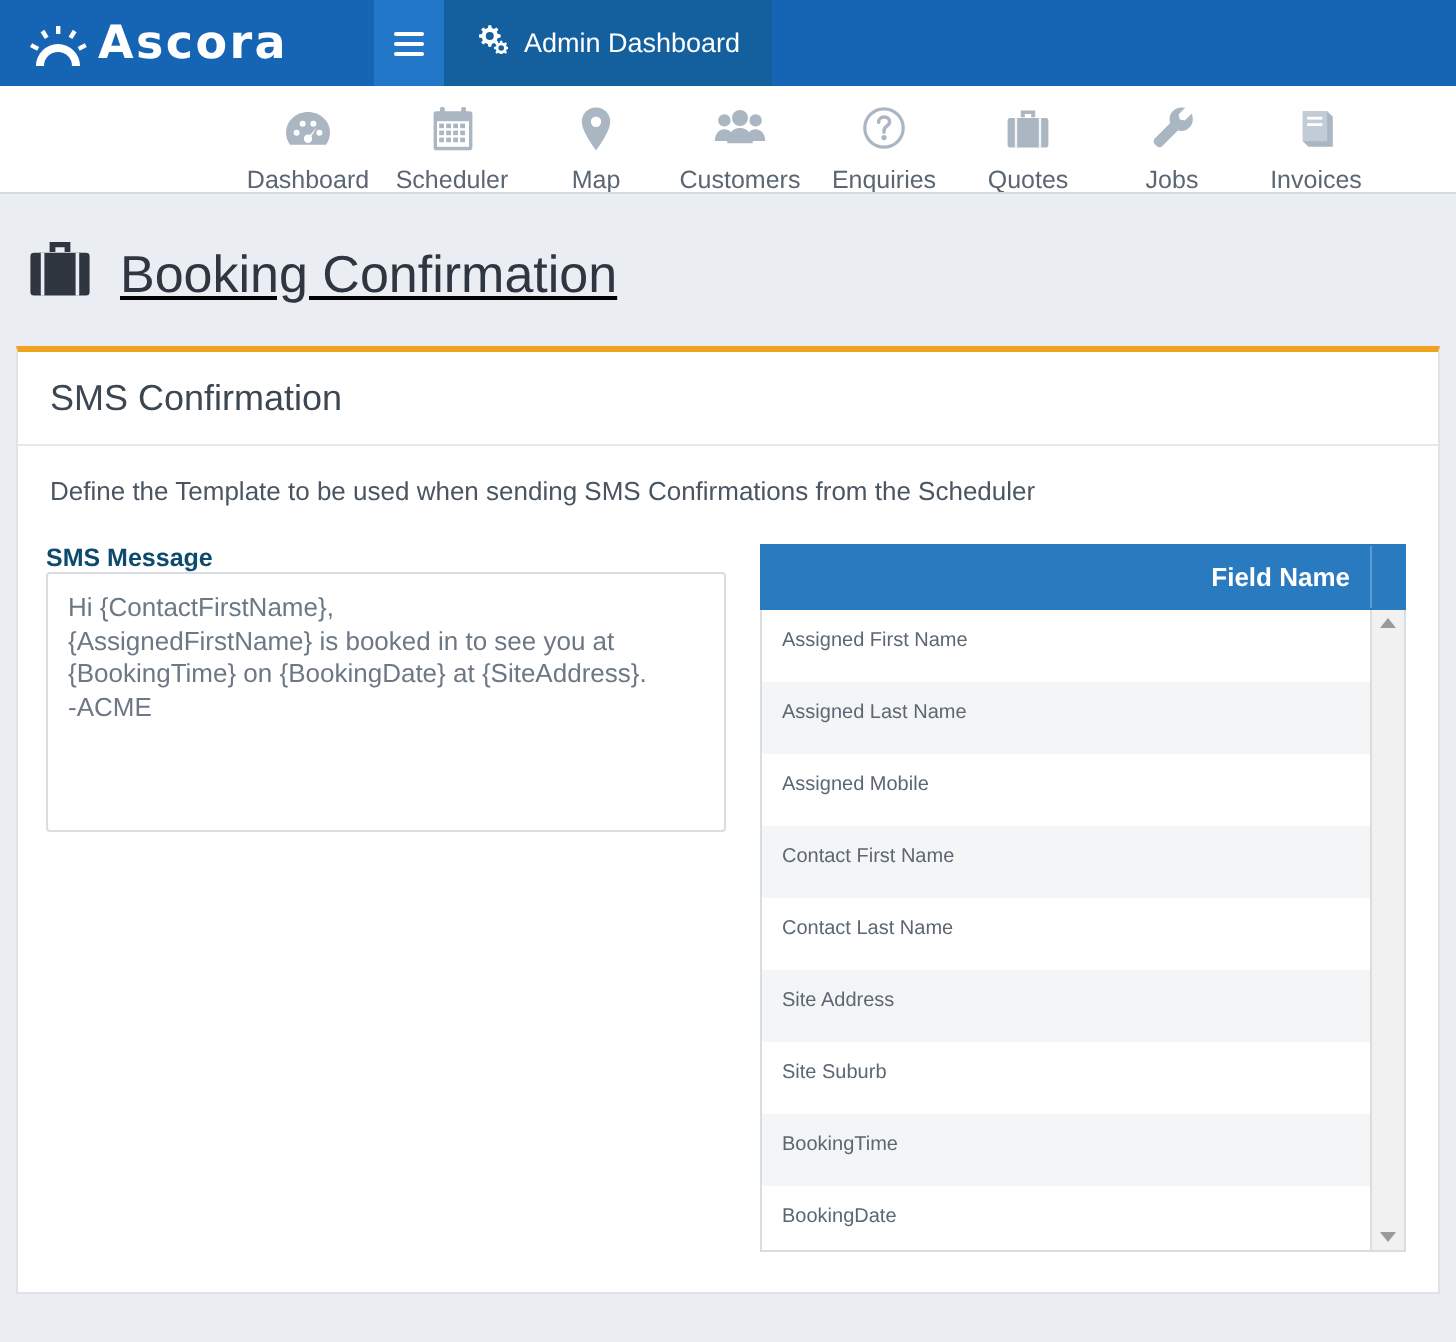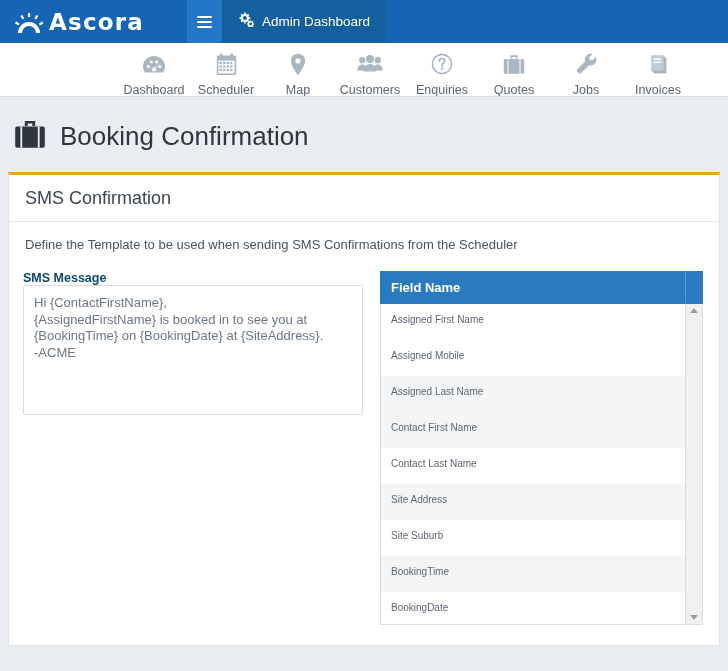--- a/index.html
+++ b/index.html
@@ -111,20 +111,21 @@
     color: #5a6673;
     white-space: nowrap;
   }
 
   
   .page-title-row {
     display: flex;
     align-items: center;
     gap: 14px;
     padding: 22px 10px 18px 14px;
+    text-decoration: underline;
   }
   .page-title-icon { display: block; }
   .page-title {
     font-size: 26px;
     color: #2f3640;
     font-weight: normal;
   }
 
   
   .card {
@@ -195,20 +196,21 @@
     border: 1px solid #2a7ac0;
     box-sizing: border-box;
   }
   .grid-head-cell {
     flex: 1;
     color: #ffffff;
     font-size: 13px;
     font-weight: bold;
     padding: 8px 10px;
     box-sizing: border-box;
+    text-align: right;
   }
   .grid-head-spacer {
     width: 17px;
     flex: 0 0 17px;
     border-left: 1px solid #5b9ad3;
     box-sizing: border-box;
   }
   .grid-scroll {
     position: relative;
     height: 320px;
@@ -444,22 +446,22 @@
 
     <div class="col-right">
       <div class="grid-head">
         <div class="grid-head-cell">Field Name</div>
         <div class="grid-head-spacer"></div>
       </div>
       <div class="grid-wrap">
         <div class="grid-scroll">
           <div class="grid-rows">
             <div class="grid-row">Assigned First Name</div>
+            <div class="grid-row alt">Assigned Last Name</div>
             <div class="grid-row">Assigned Mobile</div>
-            <div class="grid-row alt">Assigned Last Name</div>
             <div class="grid-row alt">Contact First Name</div>
             <div class="grid-row">Contact Last Name</div>
             <div class="grid-row alt">Site Address</div>
             <div class="grid-row">Site Suburb</div>
             <div class="grid-row alt">BookingTime</div>
             <div class="grid-row">BookingDate</div>
           </div>
           <div class="vscroll">
             <span class="arrow up"></span>
             <span class="arrow down"></span>

